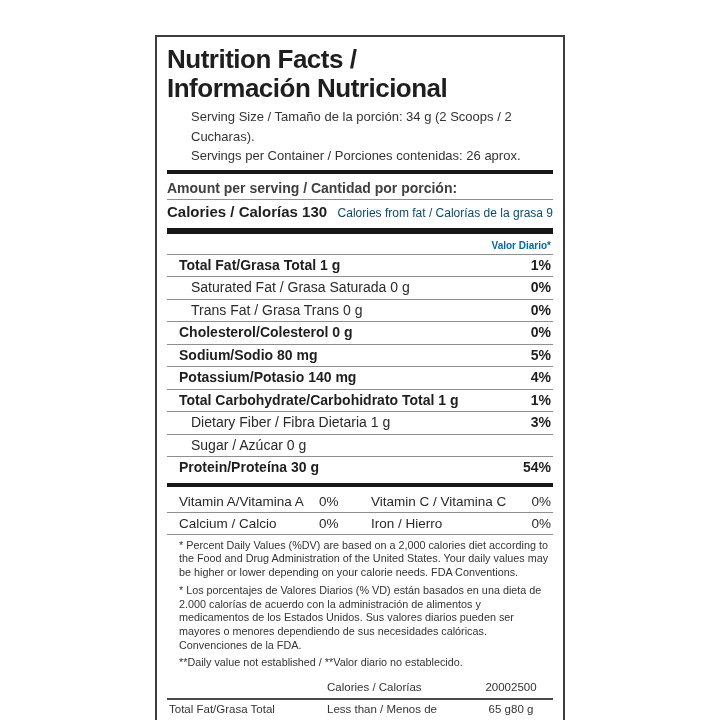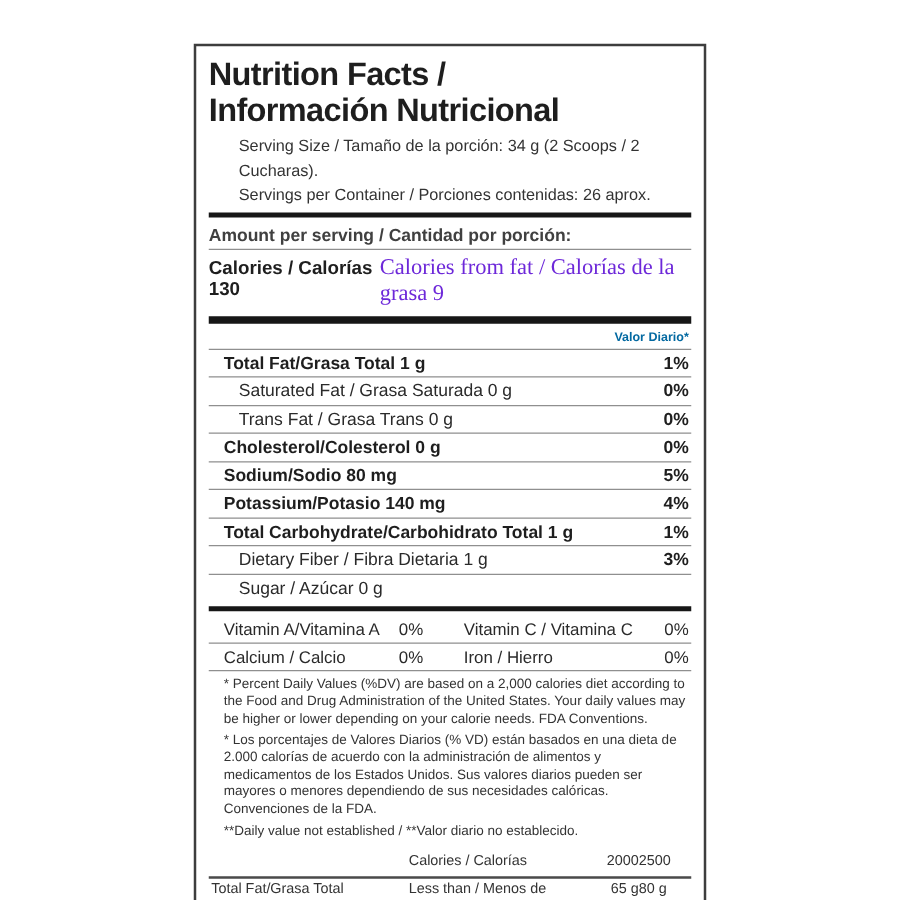--- a/index.html
+++ b/index.html
@@ -40,21 +40,21 @@
     padding:2px 0 3px 0;
     color:#404040;
   }
   .cal-row{
     display:flex;
     justify-content:space-between;
     align-items:baseline;
     padding:3px 0 4px 0;
   }
   .cal-main{font-weight:bold;font-size:15px;color:#1e1e1e;}
-  .cal-fat{font-size:18px;color:#6d28d9;font-family:Liberation Serif, serif;}
+  .cal-fat{font-size:12px;color:#0c4a6e;}
   .dv-head{
     text-align:right;
     font-weight:bold;
     font-size:10px;
     padding:2px 2px 3px 0;
     color:#0369a1;
   }
   .nrow{
     display:flex;
     justify-content:space-between;
@@ -150,20 +150,24 @@
       <span class="pct">1%</span>
     </div>
     <div class="nrow sub">
       <span>Dietary Fiber / Fibra Dietaria 1 g</span>
       <span class="pct">3%</span>
     </div>
     <div class="nrow sub">
       <span>Sugar / Azúcar 0 g</span>
       <span class="pct"></span>
     </div>
+    <div class="nrow bold">
+      <span>Protein/Proteína 30 g</span>
+      <span class="pct">54%</span>
+    </div>
   </div>
 
   <div class="bar"></div>
 
   <div>
     <div class="vrow">
       <span>Vitamin A/Vitamina A</span>
       <span class="v">0%</span>
       <span>Vitamin C / Vitamina C</span>
       <span class="v last">0%</span>

